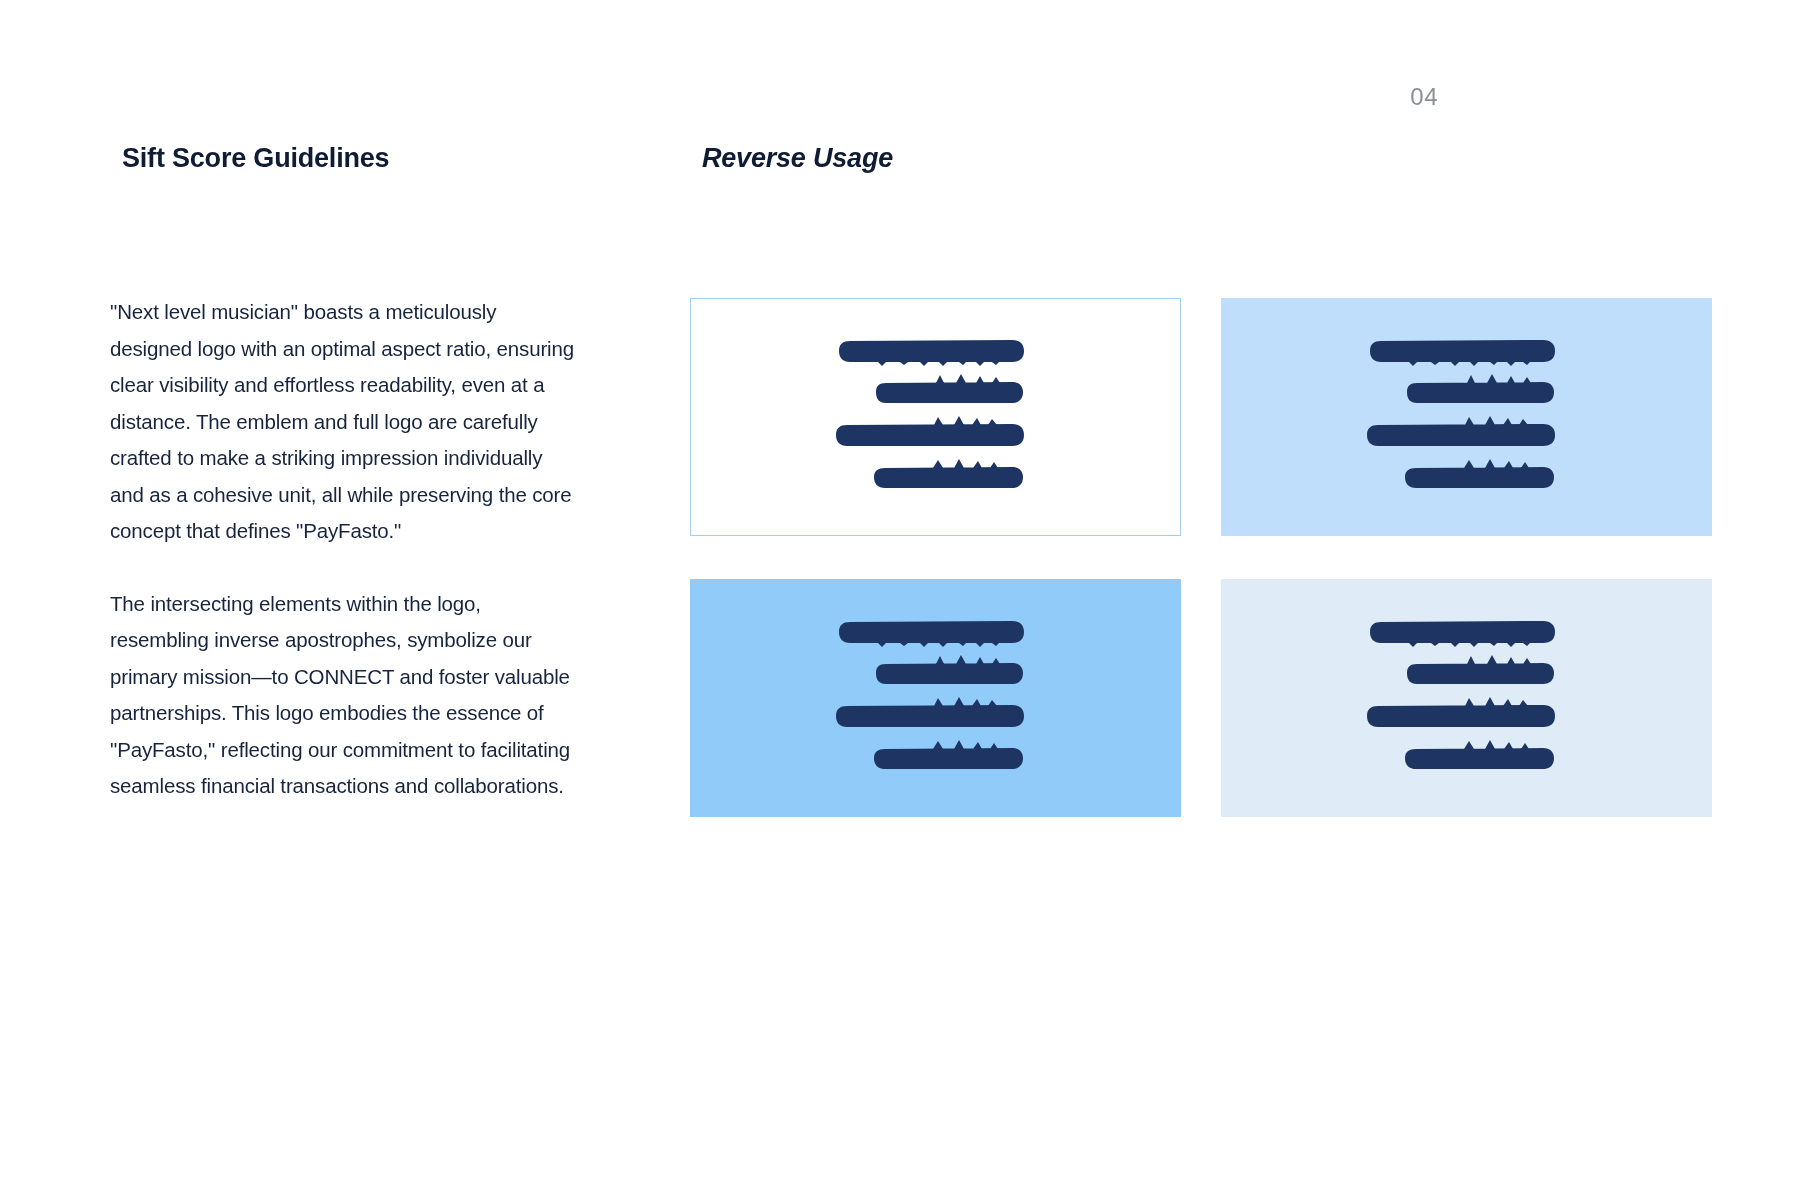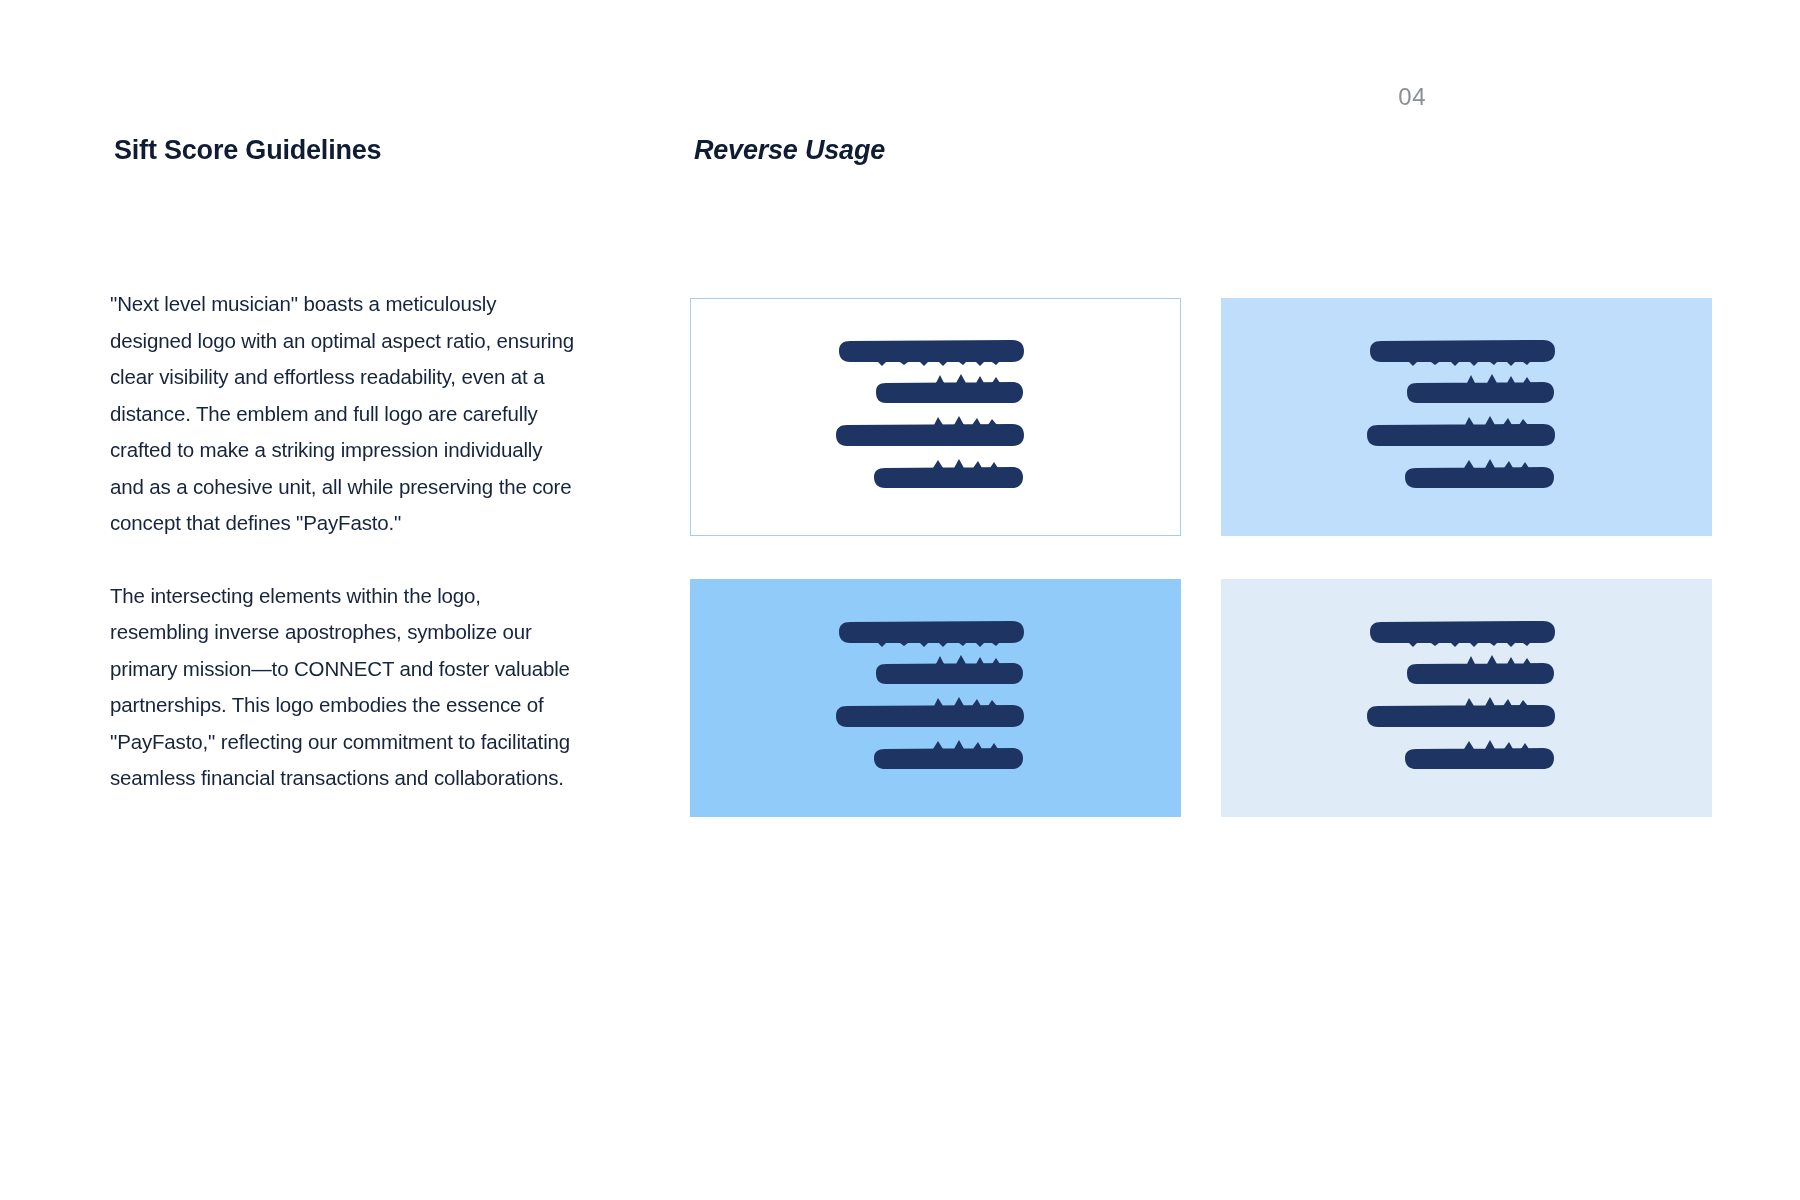--- a/index.html
+++ b/index.html
@@ -13,20 +13,21 @@
     font-family: "Liberation Sans", sans-serif;
     color: #101c36;
     overflow: hidden;
     position: relative;
   }
 
   .page {
     position: relative;
     width: 1536px;
     height: 1200px;
+    padding-left: 12px;
   }
 
   
   .page-number {
     position: absolute;
     top: 83px;
     right: 110px;
     font-size: 24px;
     font-weight: 400;
     color: #8b8f96;
@@ -38,21 +39,21 @@
     position: absolute;
     left: 110px;
     top: 130px;
     width: 470px;
   }
   .section-heading {
     font-size: 27px;
     font-weight: 700;
     color: #0f1c33;
     letter-spacing: -0.2px;
-    margin: 4px;
+    margin: 12px;
     line-height: 1.2;
   }
   .body-copy {
     margin-top: 120px;
   }
   .body-copy p {
     font-size: 20.5px;
     line-height: 36.5px;
     color: #17243e;
     margin: 0 0 36px 0;

